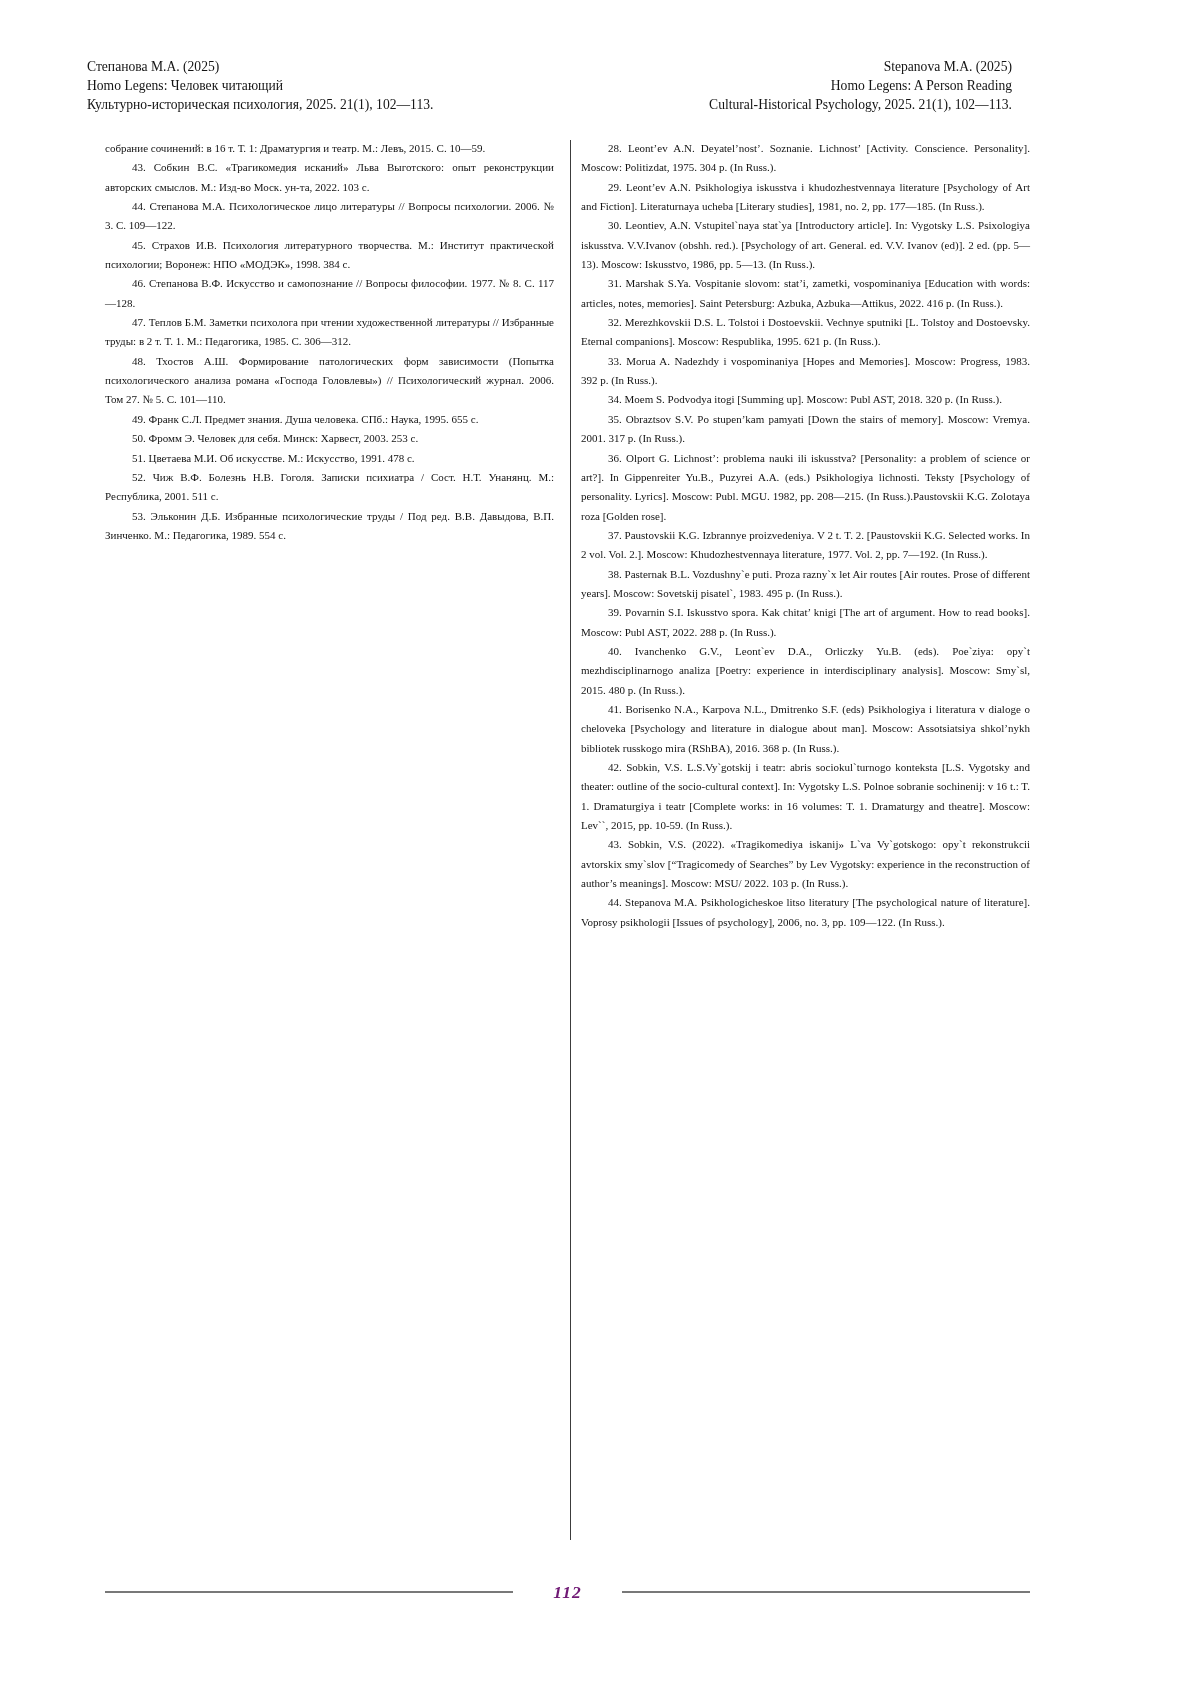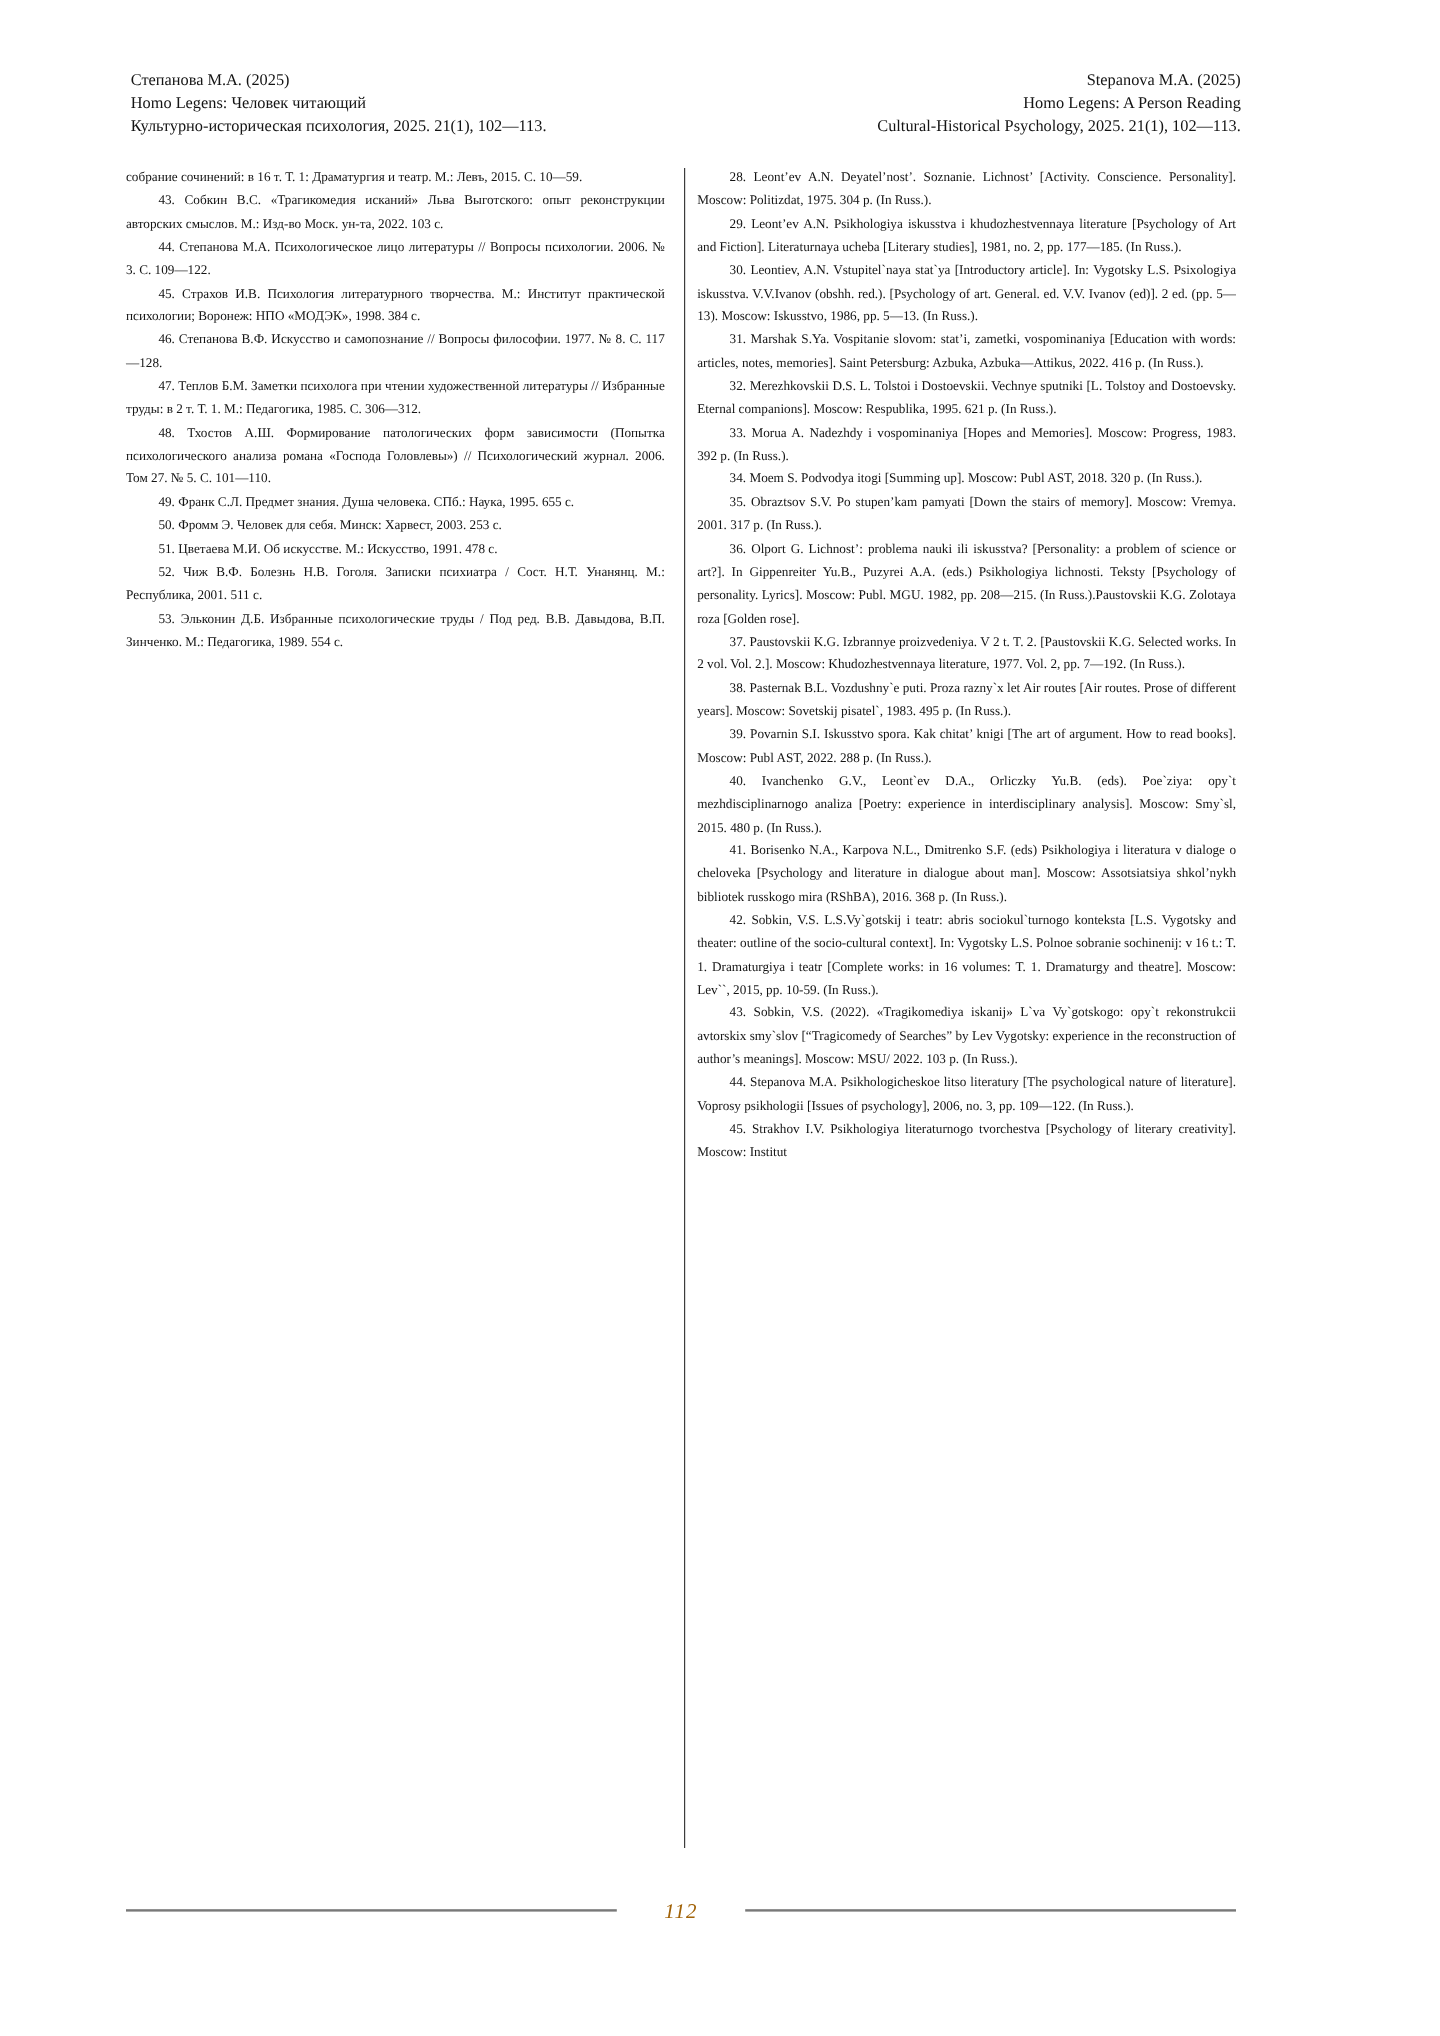--- a/index.html
+++ b/index.html
@@ -2,21 +2,21 @@
 <html lang="ru"><head>
 <meta charset="utf-8">
 <style>
   html,body { margin:0; padding:0; background:#ffffff; }
   .page {
     position:relative; width:1200px; height:1697px; background:#ffffff;
     font-family:"Liberation Serif", "DejaVu Serif", serif; color:#141414;
     overflow:hidden;
   }
   .page-header {
-    position:absolute; top:57px; left:109px; width:925px;
+    position:absolute; top:57px; left:87px; width:925px;
     display:flex; justify-content:space-between;
     font-size:13.6px; line-height:19px;
   }
   .header-left { text-align:left; }
   .header-right { text-align:right;margin-left:12px; }
   .columns {
     position:absolute; top:139px; left:105px; width:925px;
     display:flex; gap:27px;
   }
   .col { width:449px; }
@@ -29,22 +29,22 @@
   .divider {
     position:absolute; left:570px; top:140px; height:1400px; width:0;
     border-left:1.6px solid #3c3c3c;
   }
   .page-footer {
     position:absolute; left:105px; top:1580px; width:925px; height:24px;
     display:flex; align-items:center;
   }
   .rule { flex:1; height:2.6px; background:#787878; }
   .page-number {
-    font-size:17.5px; font-weight:normal; font-style:italic;
-    padding:0 40px; letter-spacing:1px; color:#a16207;
+    font-size:17.5px; font-weight:bold; font-style:italic;
+    padding:0 40px; letter-spacing:1px; color:#701a75;
   }
 </style>
 </head>
 <body>
 
 <div class="page">
 
   <header class="page-header">
     <div class="header-left" id="hdr-left">
         <div><span>Степанова М.А. (2025)</span></div>
@@ -86,21 +86,20 @@
         <p class="ref"><span>35. Obraztsov S.V. Po stupen’kam pamyati [Down the stairs of memory]. Moscow: Vremya. 2001. 317 p. (In Russ.).</span></p>
         <p class="ref"><span>36. Olport G. Lichnost’: problema nauki ili iskusstva? [Personality: a problem of science or art?]. In Gippenreiter Yu.B., Puzyrei A.A. (eds.) </span><span class="it">Psikhologiya lichnosti. Teksty</span><span> [</span><span class="it">Psychology of personality. Lyrics</span><span>]. Moscow: Publ. MGU. 1982, pp. 208—215. (In Russ.).Paustovskii K.G. Zolotaya roza [Golden rose].</span></p>
         <p class="ref"><span>37. Paustovskii K.G. Izbrannye proizvedeniya. V 2 t. T. 2. [Paustovskii K.G. Selected works. In 2 vol. Vol. 2.]. Moscow: Khudozhestvennaya literature, 1977. Vol. 2, pp. 7—192. (In Russ.).</span></p>
         <p class="ref"><span>38. Pasternak B.L. Vozdushny`e puti. Proza razny`x let Air routes [Air routes. Prose of different years]. Moscow: Sovetskij pisatel`, 1983. 495 p. (In Russ.).</span></p>
         <p class="ref"><span>39. Povarnin S.I. Iskusstvo spora. Kak chitat’ knigi [The art of argument. How to read books]. Moscow: Publ AST, 2022. 288 p. (In Russ.).</span></p>
         <p class="ref"><span>40. Ivanchenko G.V., Leont`ev D.A., Orliczky Yu.B. (eds). Poe`ziya: opy`t mezhdisciplinarnogo analiza [Poetry: experience in interdisciplinary analysis]. Moscow: Smy`sl, 2015. 480 p. (In Russ.).</span></p>
         <p class="ref"><span>41. Borisenko N.A., Karpova N.L., Dmitrenko S.F. (eds) Psikhologiya i literatura v dialoge o cheloveka [Psychology and literature in dialogue about man]. Moscow: Assotsiatsiya shkol’nykh bibliotek russkogo mira (RShBA), 2016. 368 p. (In Russ.).</span></p>
         <p class="ref"><span>42. Sobkin, V.S. L.S.Vy`gotskij i teatr: abris sociokul`turnogo konteksta [L.S. Vygotsky and theater: outline of the socio-cultural context]. In: Vygotsky L.S. </span><span class="it">Polnoe sobranie sochinenij: v 16 t.: T. 1. Dramaturgiya i teatr</span><span> [</span><span class="it">Complete works: in 16 volumes: T. 1. Dramaturgy and theatre</span><span>]. Moscow: Lev``, 2015, pp. 10-59. (In Russ.).</span></p>
         <p class="ref"><span>43. Sobkin, V.S. (2022). «Tragikomediya iskanij» L`va Vy`gotskogo: opy`t rekonstrukcii avtorskix smy`slov [</span><span class="it">“Tragicomedy of Searches” by Lev Vygotsky: experience in the reconstruction of author’s meanings</span><span>]. Moscow: MSU/ 2022. 103 p. (In Russ.).</span></p>
         <p class="ref"><span>44. Stepanova M.A. Psikhologicheskoe litso literatury [The psychological nature of literature]. </span><span class="it">Voprosy psikhologii</span><span> [</span><span class="it">Issues of psychology</span><span>], 2006, no. 3, pp. 109—122. (In Russ.).</span></p>
-        <p class="ref"><span>45. Strakhov I.V. Psikhologiya literaturnogo tvorchestva [Psychology of literary creativity]. Moscow: Institut</span></p>
       </section>
   </main>
 
   <footer class="page-footer">
     <span class="rule"></span>
     <span class="page-number">112</span>
     <span class="rule"></span>
   </footer>
 
 </div>

